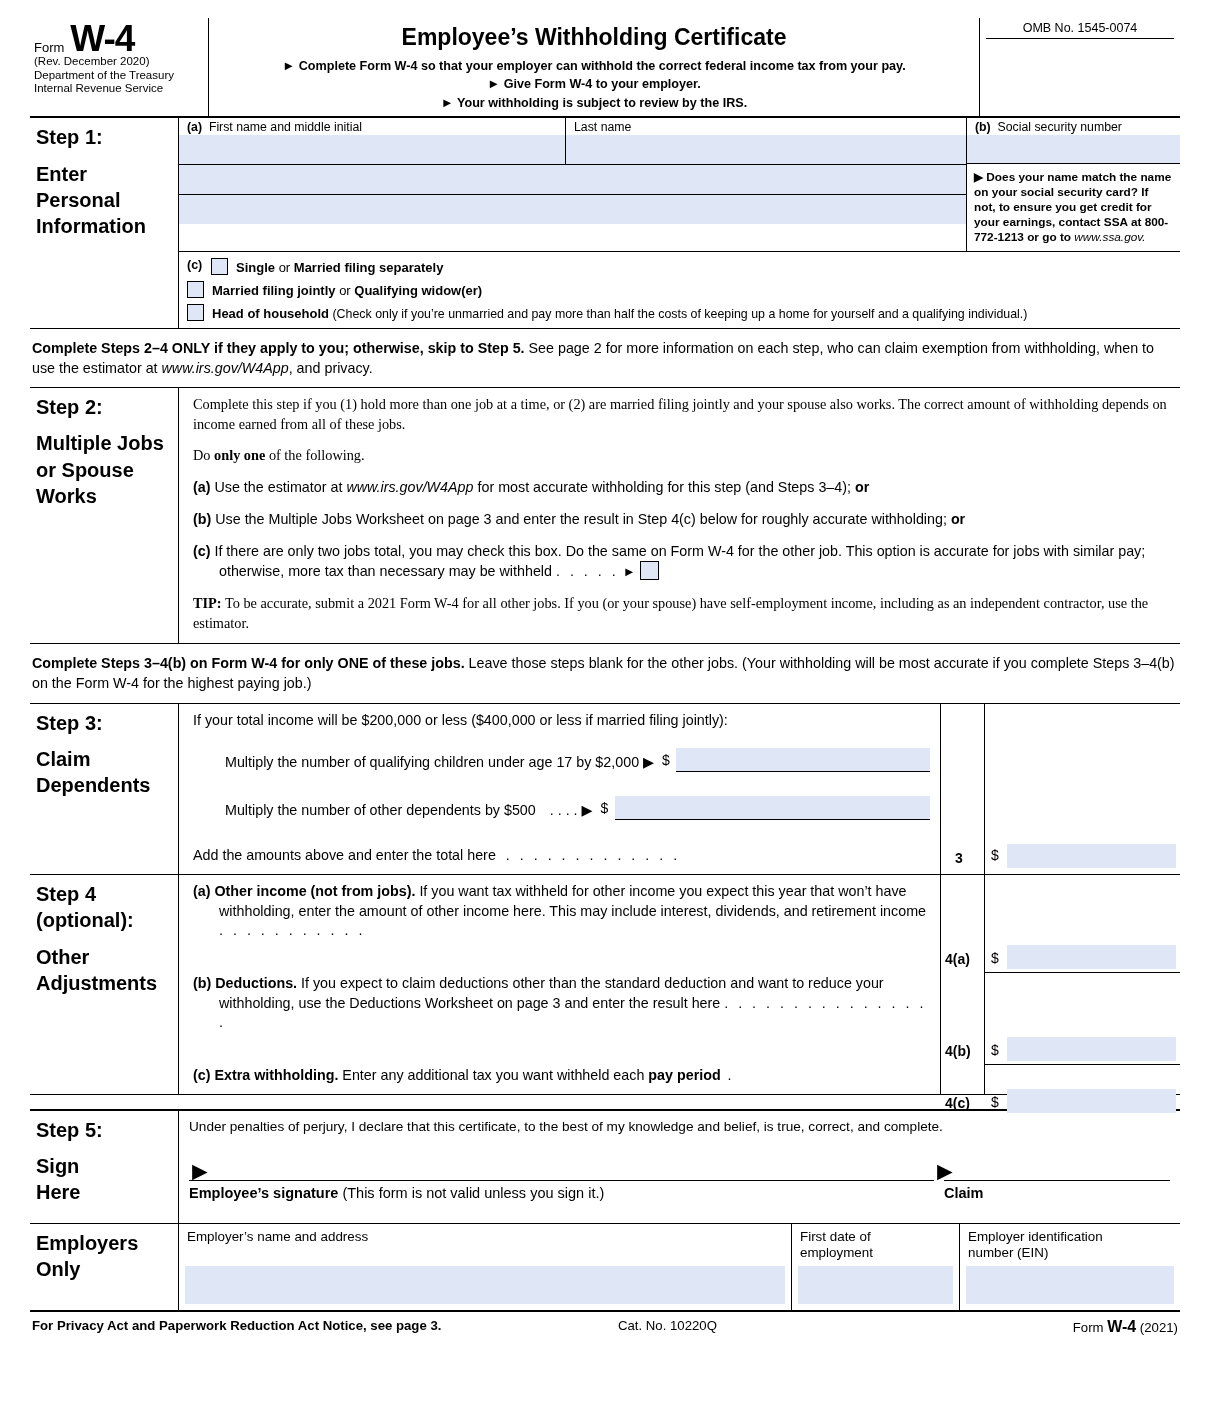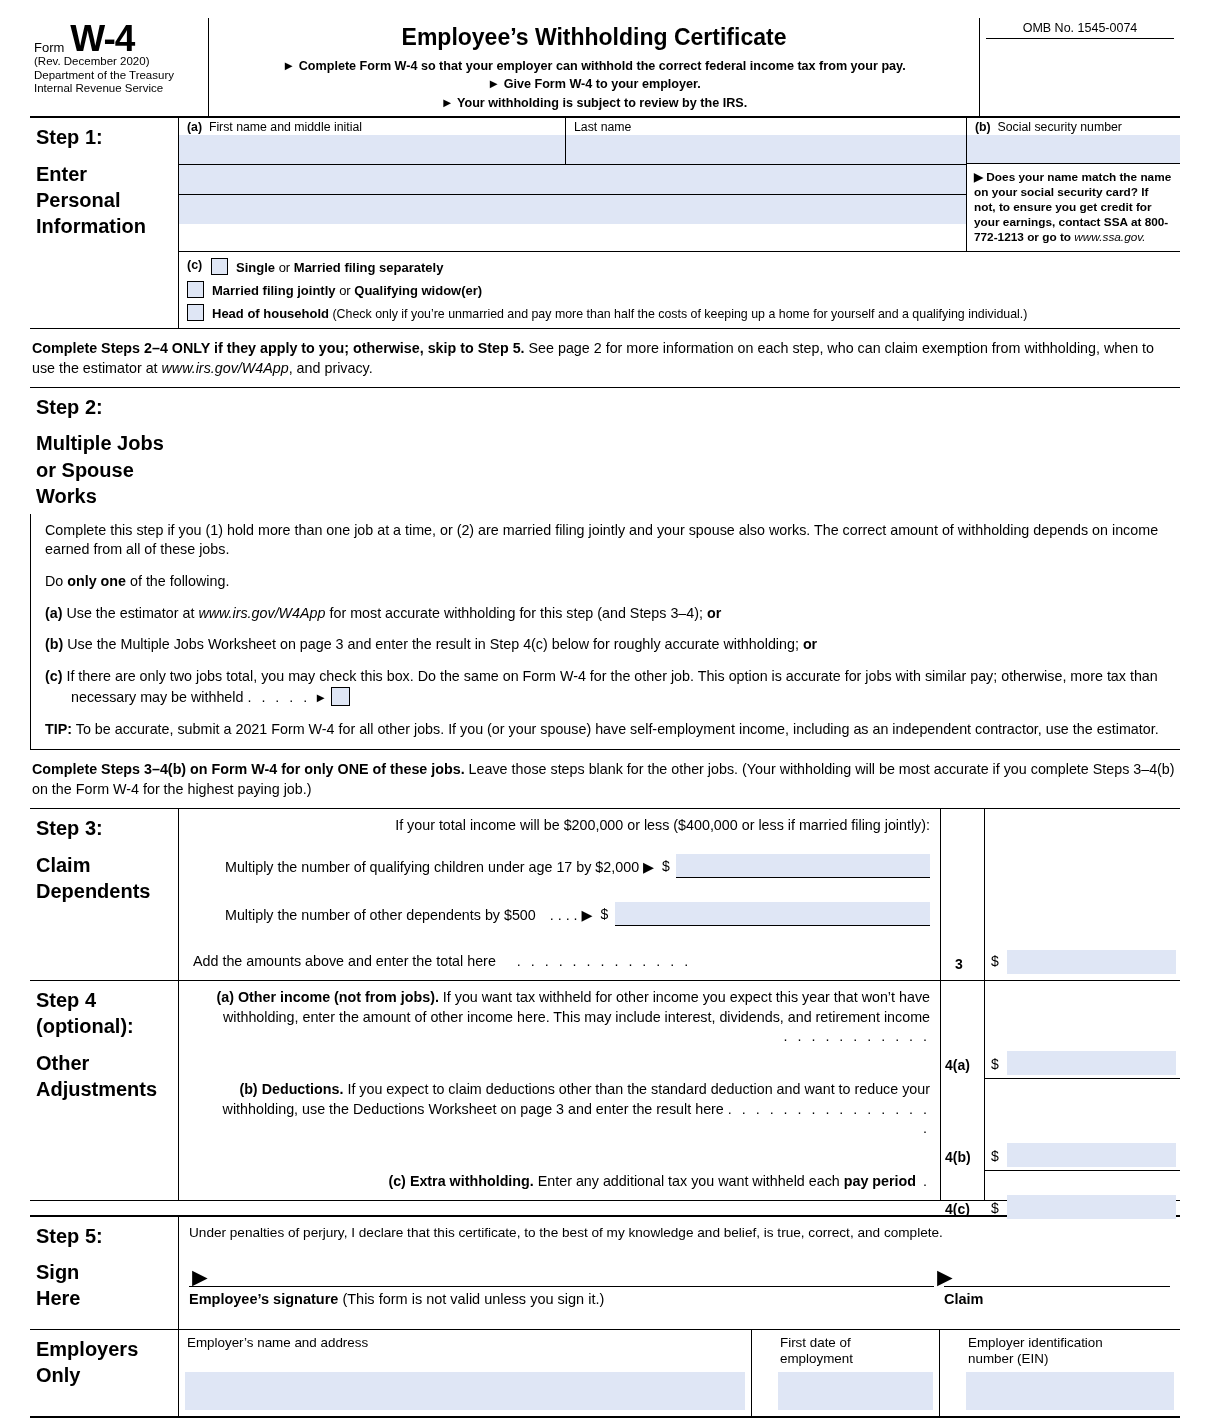--- a/index.html
+++ b/index.html
@@ -148,43 +148,43 @@
     font-family: "Liberation Sans", sans-serif;
     font-size: 14.3px;
     line-height: 1.4;
     padding: 9px 2px 9px 2px;
     border-bottom: 1.5px solid #000;
   }
   .note b { font-weight: bold; }
   .note i { font-style: italic; }
 
   
-  .s2 { border-bottom: 1.5px solid #000; flex-direction: column; }
+  .s2 { border-bottom: 1.5px solid #000; }
   .s2 .bodycol {
     font-family: "Liberation Sans", sans-serif;
     font-size: 14.3px;
     line-height: 1.38;
     padding: 7px 10px 10px 14px;
   }
-  .s2 p { margin: 0 0 12px 0; }
+  .s2 p { margin: 0 0 12px 0; font-family: Liberation Serif, serif; }
   .s2 .hang { padding-left: 26px; text-indent: -26px; margin-bottom: 12px; }
   .s2 b { font-weight: bold; }
   .s2 i { font-style: italic; }
   .s2 .last { margin-bottom: 0; }
   .arrow { font-size: 13px; }
   .cbox-sm {
     display: inline-block;
     width: 19px; height: 19px;
     border: 1px solid #000;
     background: #dfe6f5;
     vertical-align: -4px;
   }
 
   
-  .s34 .bodycol { display: flex; text-align: right; }
+  .s34 .bodycol { display: flex; }
   .s34-text {
     flex: 1;
     font-family: "Liberation Sans", sans-serif;
     font-size: 14.3px;
     line-height: 1.38;
     padding: 7px 10px 8px 14px;
   }
   .s34-num {
     width: 44px;
     border-left: 1.5px solid #000;
@@ -234,21 +234,21 @@
     line-height: 1;
   }
   .sig-lbl {
     font-family: "Liberation Sans", sans-serif;
     font-size: 14.5px;
   }
   .sig-lbl b { font-weight: bold; }
 
   
   .emp { border-bottom: 2px solid #000; }
-  .emp .bodycol { display: flex; gap: 20px; }
+  .emp .bodycol { display: flex; }
   .emp-c {
     font-family: "Liberation Sans", sans-serif;
     font-size: 13.4px;
     line-height: 1.25;
   }
   .emp-1 { flex: 1; border-right: 1.5px solid #000; }
   .emp-2 { width: 168px; border-right: 1.5px solid #000; }
   .emp-3 { width: 220px; }
   .emp-lbl { padding: 5px 6px 0 8px; min-height: 42px; }
   .emp-fill { height: 38px; margin: 0 6px 6px 6px; background: #dfe6f5; }
@@ -412,21 +412,21 @@
           </span>
         </div>
         <div style="display:flex; align-items:flex-end; margin-top:24px;">
           <span style="padding-left:32px;">Multiply the number of other dependents by $500</span>
           <span style="margin-left:14px;">.   .   .   .   ▶</span>
           <span style="position:relative; flex:1; margin-left:8px; height:24px;">
             <span class="dollar">$</span>
             <span class="mfield"></span>
           </span>
         </div>
-        <div style="display:flex; align-items:flex-end; margin-top:26px;gap:11px;">
+        <div style="display:flex; align-items:flex-end; margin-top:26px;">
           <span>Add the amounts above and enter the total here</span>
           <span class="dots" style="margin-left:10px;">.  .  .  .  .  .  .  .  .  .  .  .  .</span>
         </div>
       </div>
       <div class="s34-num">
         <span style="position:absolute; bottom:8px; left:14px;">3</span>
       </div>
       <div class="s34-amt">
         <div style="position:absolute; bottom:4px; left:0; right:0; height:26px;">
           <span class="dollar" style="left:6px;">$</span>

